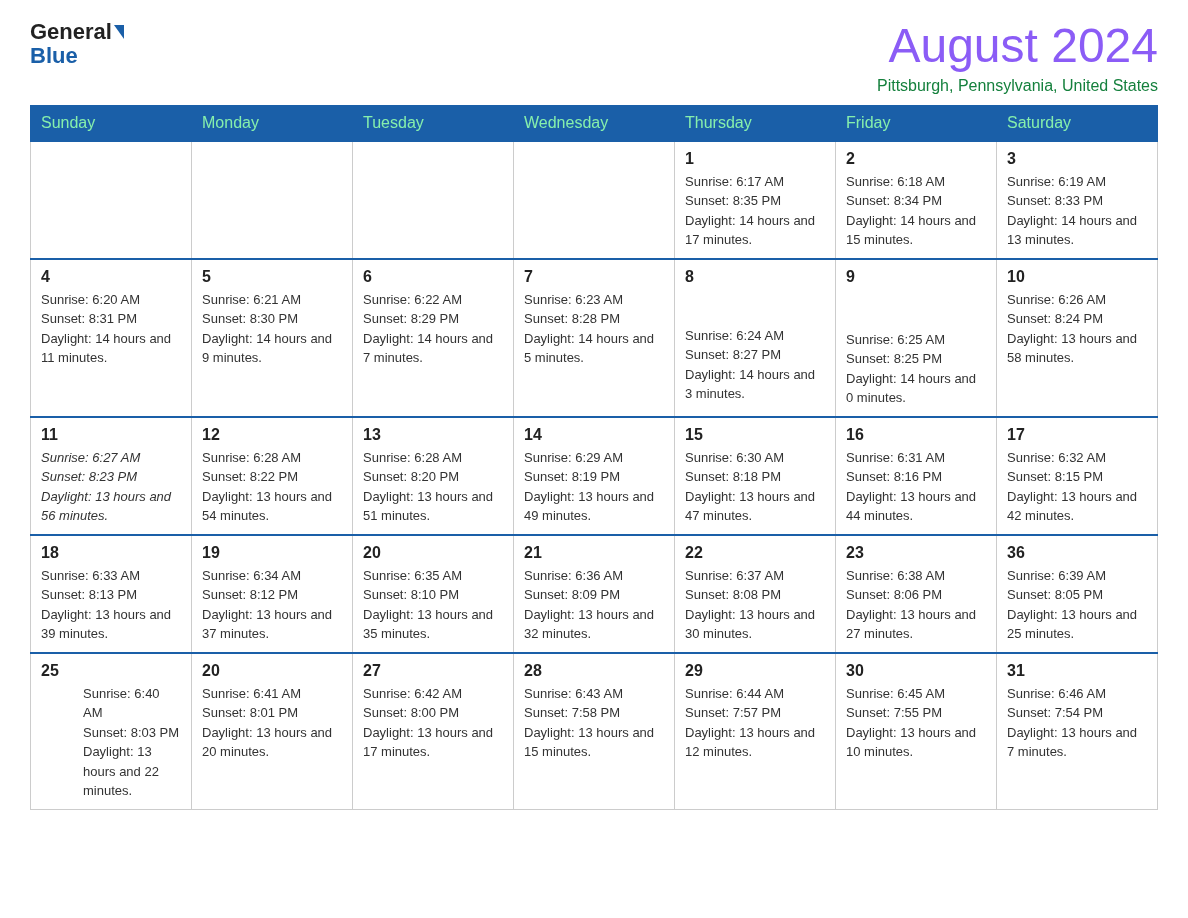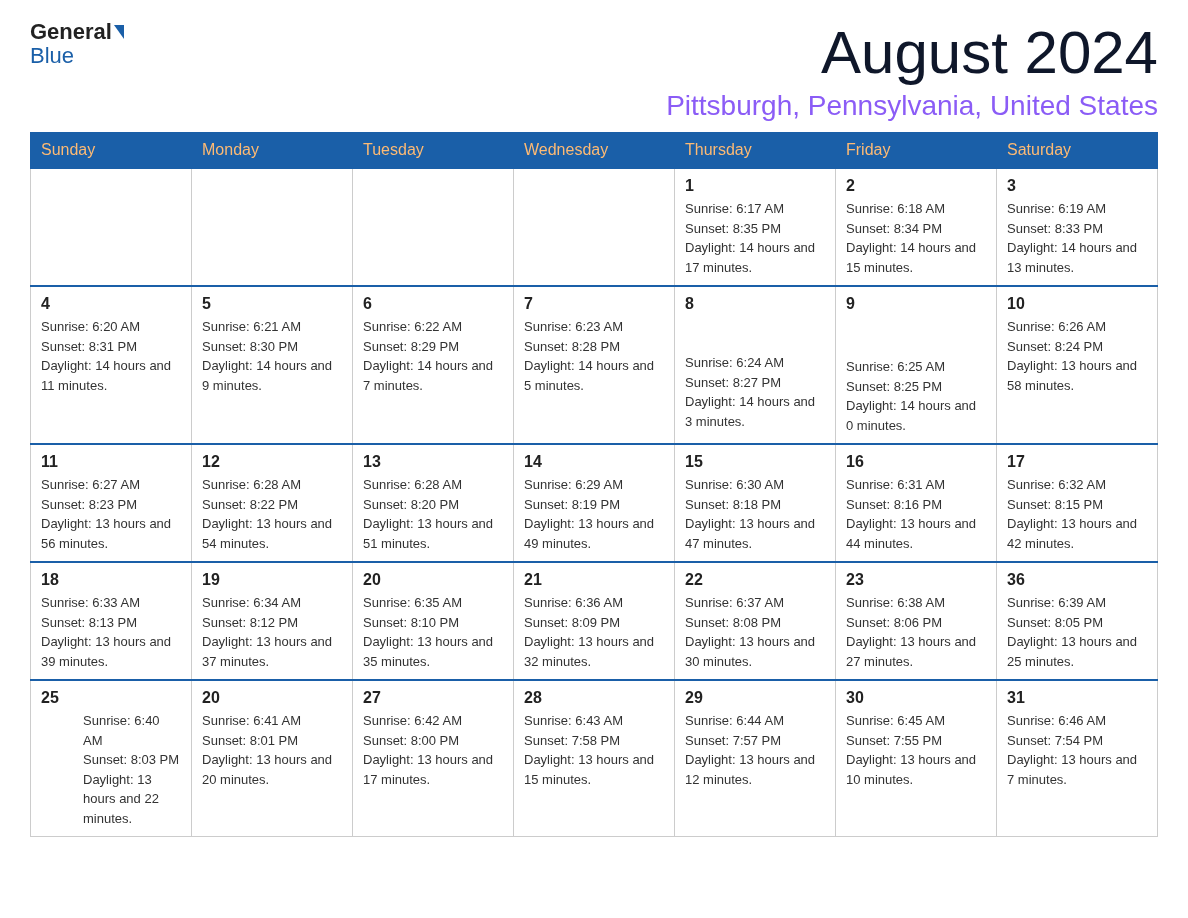--- a/index.html
+++ b/index.html
@@ -21,56 +21,56 @@
       align-items: flex-start;
     }
     .logo-text-general {
       font-size: 22px;
       font-weight: bold;
       color: #222;
       line-height: 1.1;
     }
     .logo-text-blue {
       font-size: 22px;
-      font-weight: normal;
+      font-weight: bold;
       color: #1a5fa8;
       line-height: 1.1;
     }
     .logo-arrow {
       display: inline-block;
       width: 0;
       height: 0;
       border-left: 10px solid transparent;
       border-right: 0px solid transparent;
       border-top: 14px solid #1a5fa8;
       margin-left: 2px;
       vertical-align: middle;
     }
     .title-block {
       text-align: right;
     }
     .month-title {
-      font-size: 60px;
+      font-size: 48px;
       font-weight: normal;
-      color: #0f172a;
+      color: #8b5cf6;
       line-height: 1.1;
     }
     .location-title {
-      font-size: 28px;
-      color: #8b5cf6;
+      font-size: 16px;
+      color: #15803d;
       margin-top: 4px;
     }
     .calendar-table {
       width: 100%;
       border-collapse: collapse;
       margin-top: 10px;
     }
     .calendar-table th {
       background-color: #1a5fa8;
-      color: #fdba74;
+      color: #86efac;
       font-size: 16px;
       font-weight: normal;
       padding: 8px 10px;
       text-align: left;
       border: 1px solid #1a5fa8;
     }
     .calendar-table td {
       vertical-align: top;
       padding: 8px 10px;
       border: 1px solid #ccc;
@@ -200,21 +200,21 @@
         <td>
           <span class="day-number">10</span>
           <div class="day-info" style="white-space: pre-line;">Sunrise: 6:26 AM
 Sunset: 8:24 PM
 Daylight: 13 hours and 58 minutes.</div>
         </td>
       </tr>
       <tr>
         <td>
           <span class="day-number">11</span>
-          <div class="day-info" style="white-space: pre-line;">Sunrise: 6:27 AM
+          <div class="day-info" style="white-space: pre-line; font-style: italic;">Sunrise: 6:27 AM
 Sunset: 8:23 PM
 Daylight: 13 hours and 56 minutes.</div>
         </td>
         <td>
           <span class="day-number">12</span>
           <div class="day-info" style="white-space: pre-line;">Sunrise: 6:28 AM
 Sunset: 8:22 PM
 Daylight: 13 hours and 54 minutes.</div>
         </td>
         <td>

